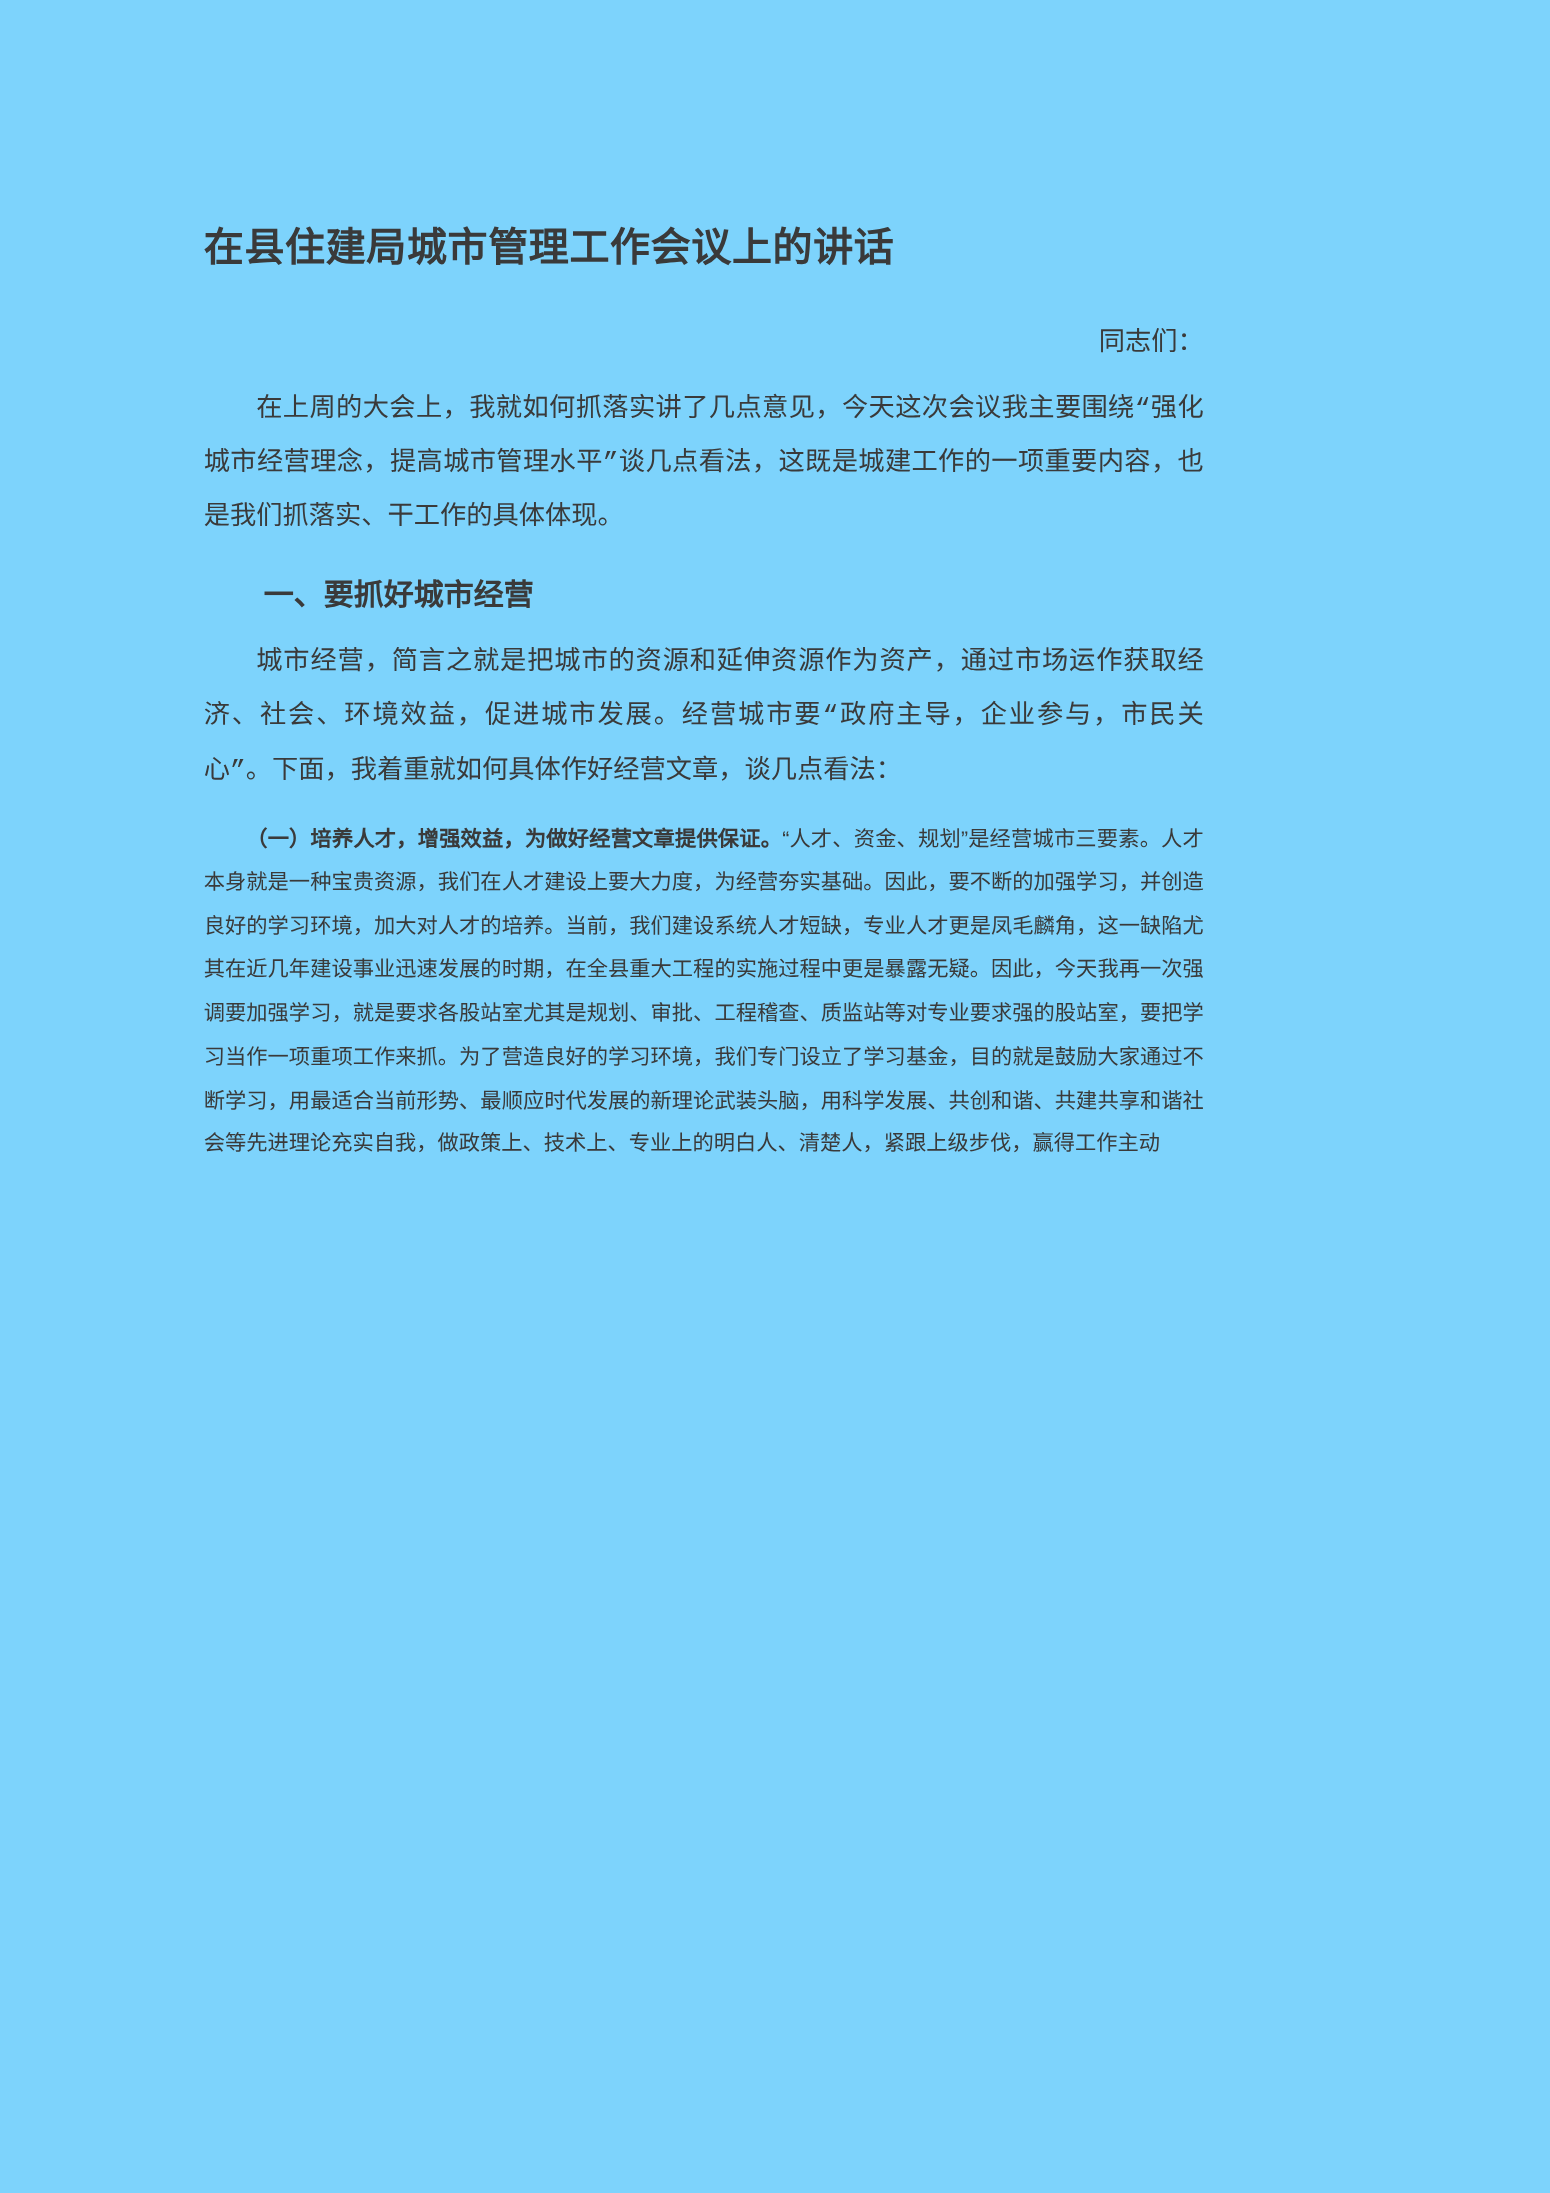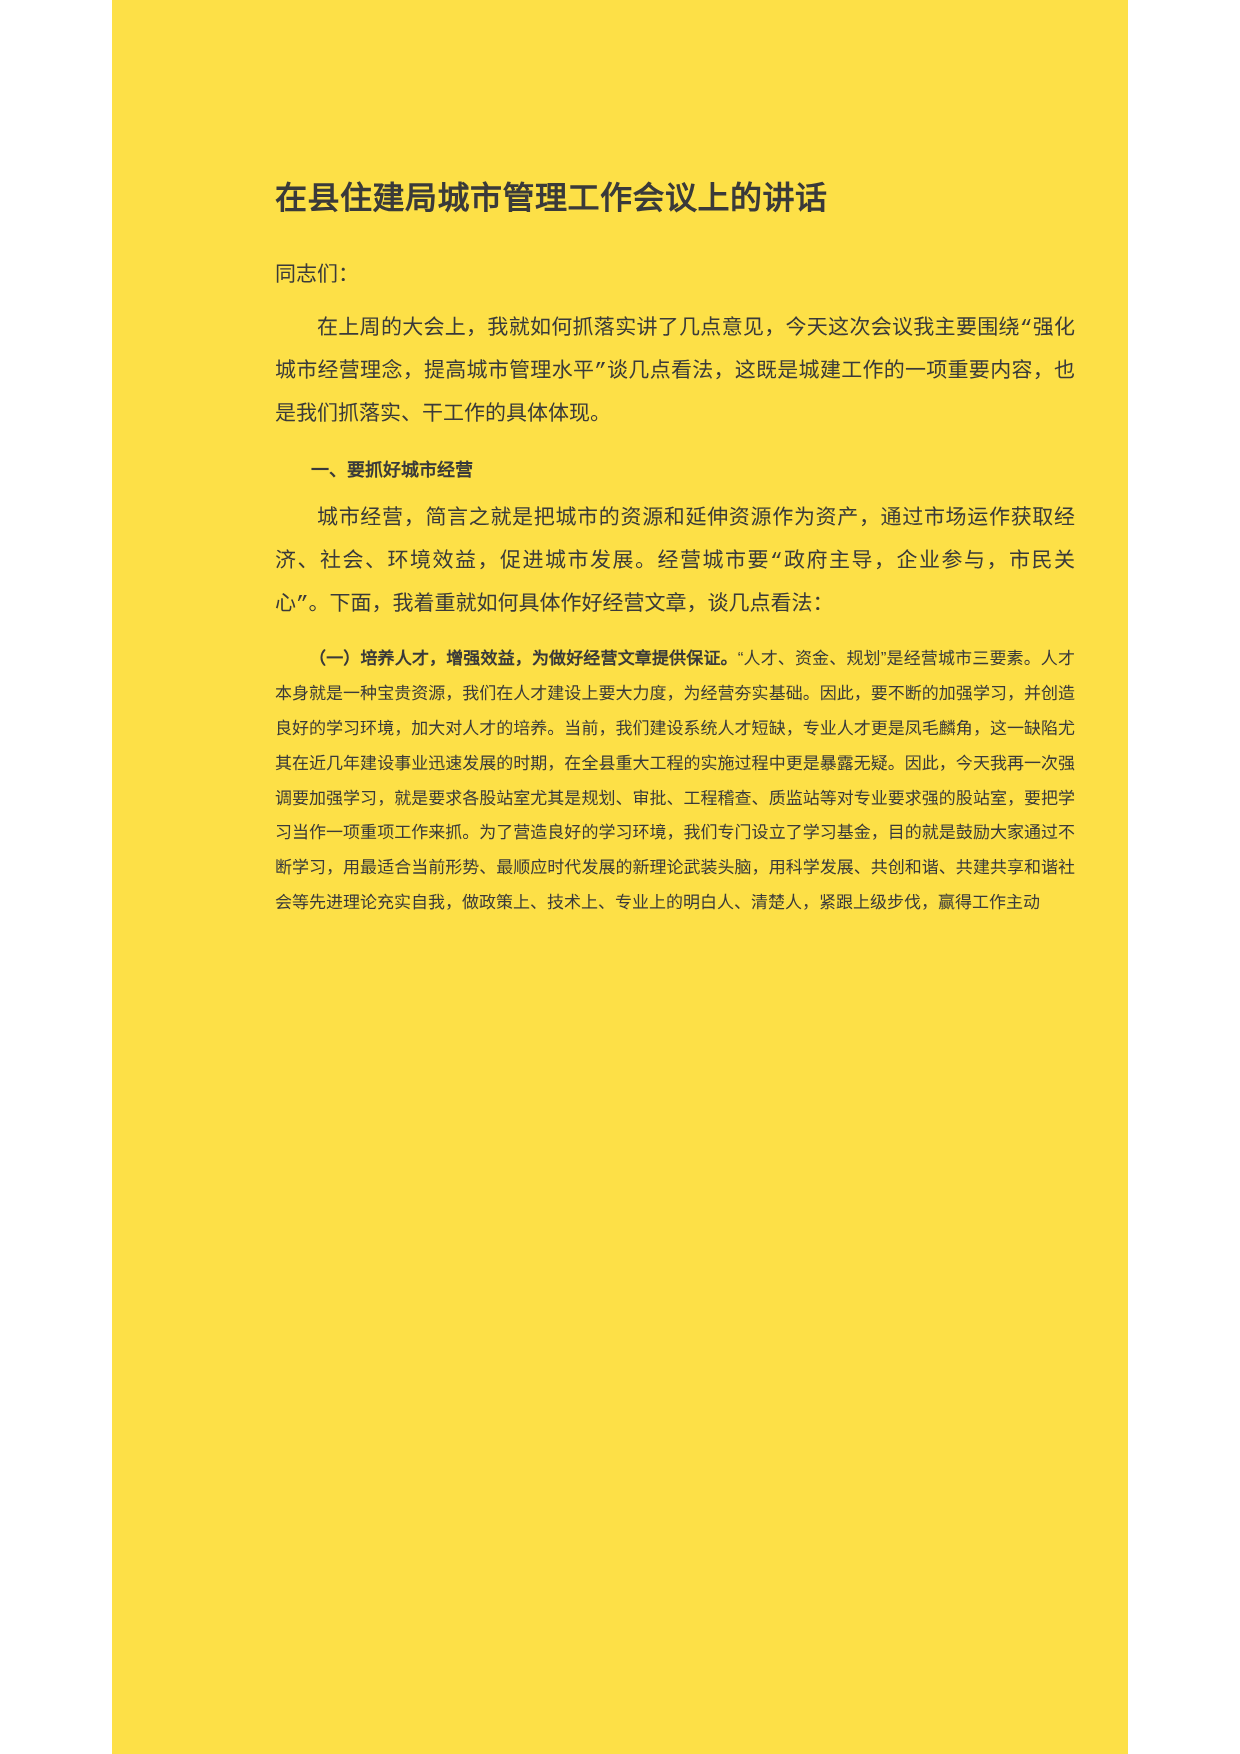--- a/index.html
+++ b/index.html
@@ -3,24 +3,24 @@
 <meta charset="utf-8">
 <style>
   html, body {
     margin: 0;
     padding: 0;
     background: #ffffff;
   }
 
   .page {
     position: relative;
-    width: 1016px;
+    width: 1240px;
     height: 1754px;
     margin: 0 auto;
-    background: #fde047;
+    background: #7dd3fc;
     box-sizing: border-box;
     padding: 0;
     overflow: hidden;
     font-family: "Liberation Sans", "DejaVu Sans", sans-serif;
     color: #3a3a3a;
   }
 
   .content {
     position: absolute;
     left: 163px;
@@ -38,40 +38,41 @@
     line-height: 1.3;
     white-space: nowrap;
   }
 
   .salutation {
     font-size: 21px;
     color: #3a3a3a;
     margin: 0;
     padding-top: 38px;
     line-height: 1.5;
+    text-align: right;
   }
 
   p.body-para {
     font-size: 21px;
     color: #3a3a3a;
     line-height: 2.05;
     margin: 0;
     padding-top: 18px;
     text-indent: 2em;
     text-align: justify;
     text-justify: inter-ideograph;
     font-family: Liberation Mono, monospace;
   }
 
   p.body-para.tight {
     padding-top: 8px;
   }
 
   h2.section-heading {
-    font-size: 18px;
+    font-size: 24px;
     font-weight: bold;
     color: #3a3a3a;
     line-height: 2.05;
     margin: 0;
     padding-top: 16px;
     text-indent: 2em;
   }
 
   p.sub-para {
     font-size: 17px;

